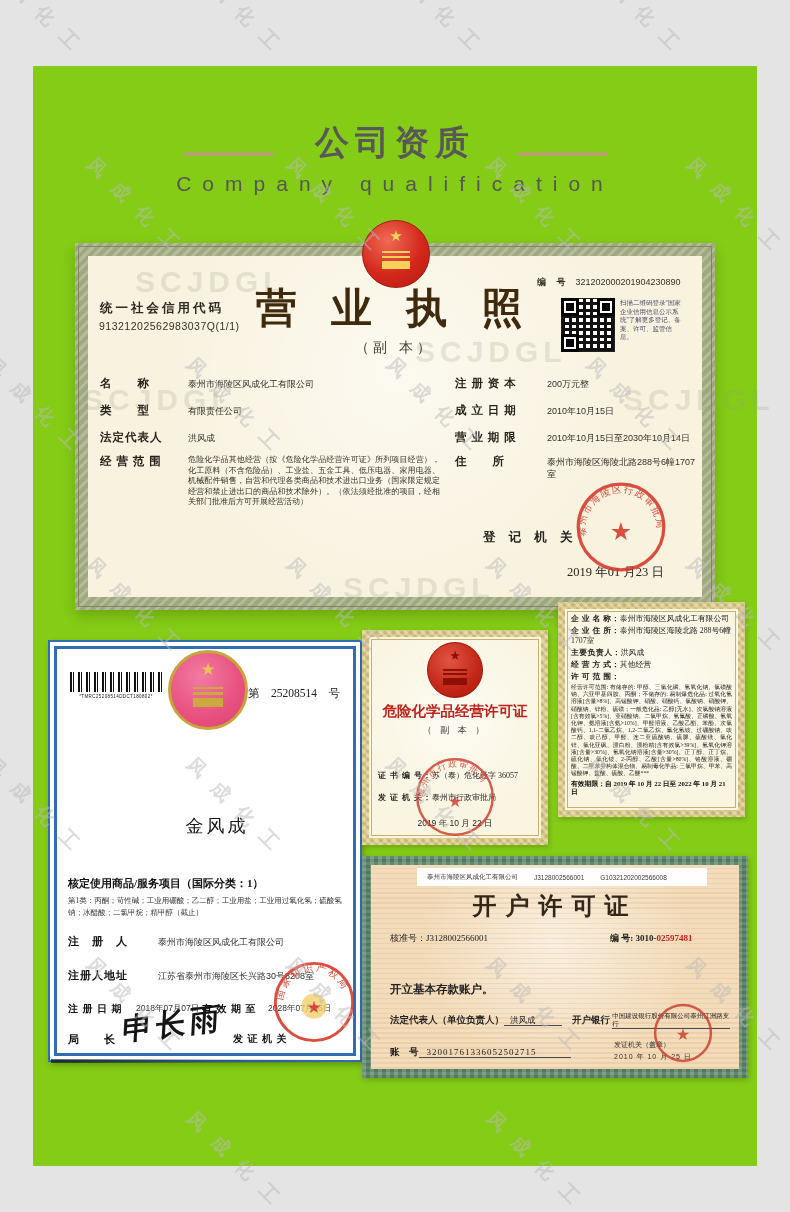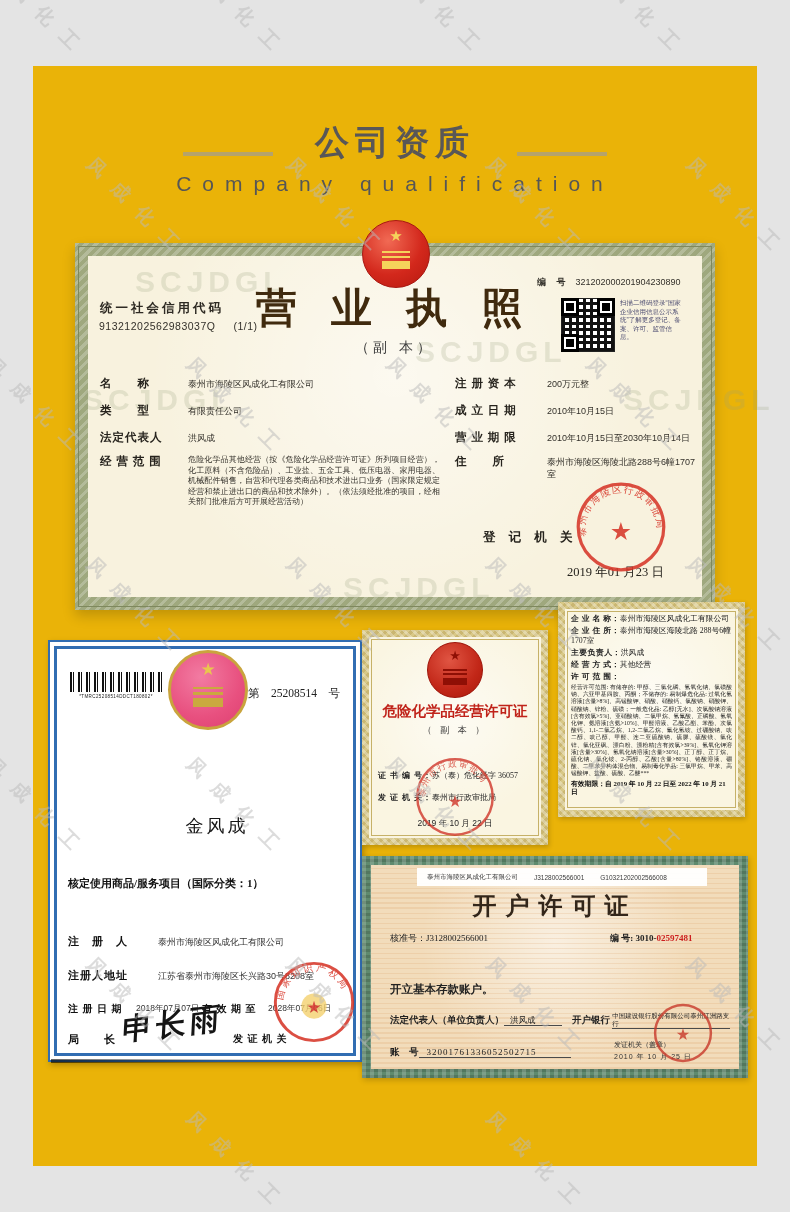--- a/index.html
+++ b/index.html
@@ -6,21 +6,21 @@
   body{width:790px;height:1212px;position:relative;background:#e4e4e4;overflow:hidden;
        font-family:"Liberation Sans",sans-serif;color:#222;}
   .abs{position:absolute;}
 
   
   .wm-layer{position:absolute;inset:0;z-index:50;pointer-events:none;}
   .wm{position:absolute;transform:rotate(45deg);font-weight:bold;font-size:19px;
       letter-spacing:15px;color:rgba(186,186,186,0.5);white-space:nowrap;}
 
   
-  .card{position:absolute;left:33px;top:66px;width:724px;height:1100px;background:#eab308;}
+  .card{position:absolute;left:33px;top:66px;width:724px;height:1100px;background:#84cc16;}
 
   
   .hdr-line{position:absolute;top:86px;width:90px;height:4px;background:#b5a36b;}
   .hdr-line.l{left:150px}.hdr-line.r{left:484px}
   .hdr-title{position:absolute;top:54px;left:0;width:100%;text-align:center;
              font-size:34px;font-weight:bold;color:#595757;letter-spacing:6px;}
   .hdr-sub{position:absolute;top:106px;left:0;width:100%;text-align:center;
            font-size:21px;color:#565656;letter-spacing:11px;white-space:nowrap;}
 
   
@@ -32,21 +32,21 @@
            background-image:radial-gradient(circle at 50% 35%,rgba(255,255,255,0.55),transparent 65%);}
   .bl-wm{position:absolute;font-weight:bold;font-size:30px;letter-spacing:5px;
          color:rgba(148,158,122,0.22);font-family:"Liberation Sans",sans-serif;}
   .bl-bigwm{position:absolute;left:215px;top:190px;font-size:42px;letter-spacing:26px;
             font-family:"Liberation Serif",serif;font-weight:bold;color:rgba(140,95,70,0.13);white-space:nowrap;}
   .bl-serial{position:absolute;left:462px;top:33px;font-size:9px;color:#33302a;white-space:nowrap;}
   .bl-serial b{letter-spacing:4px;margin-right:6px;}
   .bl-cc-label{position:absolute;left:25px;top:57px;font-size:12.5px;font-weight:bold;
                letter-spacing:3px;color:#2e2a23;font-family:"Liberation Serif",serif;}
   .bl-cc-value{position:absolute;left:24px;top:77px;font-size:10.5px;color:#33302a;letter-spacing:0.5px;}
-  .bl-cc-page{margin-left:18px;}
+  .bl-cc-page{}
   .bl-title{position:absolute;left:0;top:38px;width:100%;text-align:center;font-size:41px;
             font-weight:bold;color:#402a0e;letter-spacing:12px;font-family:"Liberation Serif",serif;white-space:nowrap;}
   .bl-fuben{position:absolute;left:0;top:96px;width:100%;text-align:center;font-size:14px;color:#3a3a3a;letter-spacing:4px;}
   .qr{position:absolute;left:486px;top:55px;width:52px;height:52px;background:#fff;border:1px solid #222;
       background-image:repeating-linear-gradient(0deg,#111 0 3px,transparent 3px 6.5px),
                        repeating-linear-gradient(90deg,#111 0 3px,#fff 3px 7px);}
   .qr i{position:absolute;width:12px;height:12px;border:3px solid #000;background:#fff;}
   .qr i::before{content:"";position:absolute;inset:2px;background:#000;}
   .qr i.a{left:-1px;top:-1px}.qr i.b{right:-1px;top:-1px}.qr i.c{left:-1px;bottom:-1px}
   .qr-note{position:absolute;left:545px;top:56px;width:62px;font-size:6.5px;line-height:8.5px;color:#4a4a70;}
@@ -226,20 +226,21 @@
   <div class="tm">
     <div class="tm-barcode"></div>
     <div class="tm-barcode-txt">*TMRC25208514DDCT180802*</div>
     <div class="emblem tm-emblem">
       <div class="e-star">★</div>
       <div class="e-gate"></div>
     </div>
     <div class="tm-number">第　25208514　号</div>
     <div class="tm-mark">金风成</div>
     <div class="tm-goods-h">核定使用商品/服务项目（国际分类：1）</div>
+    <div class="tm-goods">第1类：丙酮；苛性碱；工业用硼酸；乙二醇；工业用盐；工业用过氧化氢；硫酸氢钠；冰醋酸；二氯甲烷；精甲醇（截止）</div>
 
     <div class="abs tm-lab" style="left:18px;top:292px;">注　册　人</div>
     <div class="abs tm-val" style="left:108px;top:294px;">泰州市海陵区风成化工有限公司</div>
     <div class="abs tm-lab" style="left:18px;top:326px;">注册人地址</div>
     <div class="abs tm-val" style="left:108px;top:328px;">江苏省泰州市海陵区长兴路30号8208室</div>
 
     <div class="abs tm-lab" style="left:18px;top:360px;font-size:10px;">注 册 日 期</div>
     <div class="abs tm-val" style="left:86px;top:361px;font-size:8.5px;">2018年07月07日</div>
     <div class="abs tm-lab" style="left:152px;top:360px;font-size:10px;">有 效 期 至</div>
     <div class="abs tm-val" style="left:218px;top:361px;font-size:8.5px;">2028年07月06日</div>

